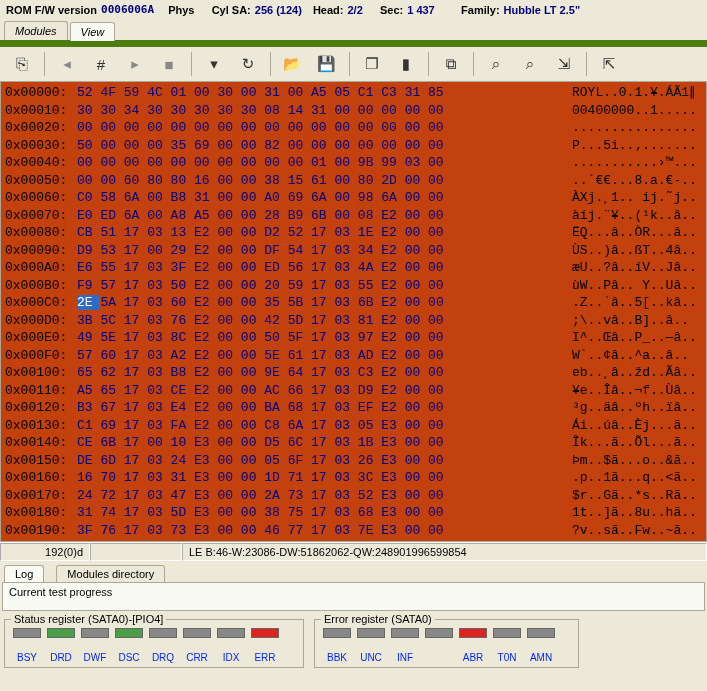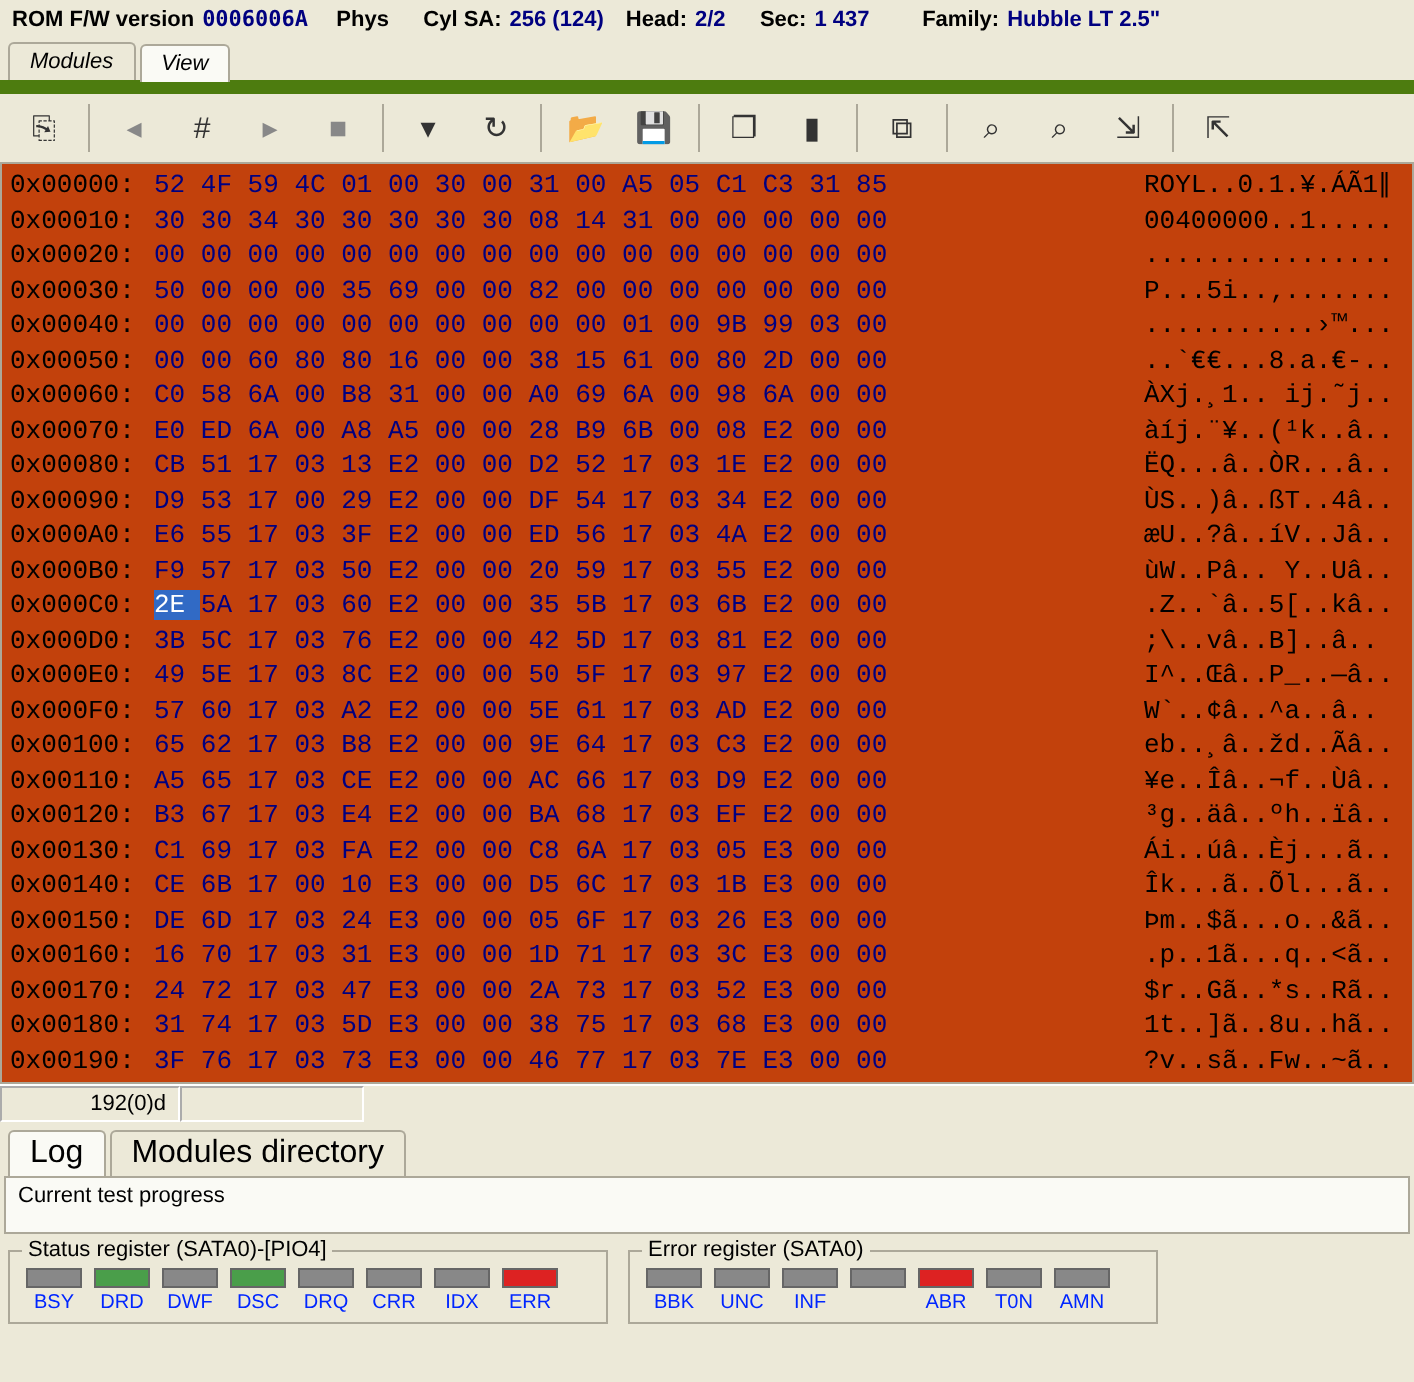--- a/index.html
+++ b/index.html
@@ -105,23 +105,23 @@
   .bottom-tabs {
     display: flex;
     margin-top: 2px;
     padding: 2px 4px 0 4px;
   }
   .btab {
     padding: 2px 10px;
     border: 1px solid #aca899;
     border-bottom: none;
     background: #ece9d8;
-    margin-right: 2px;
+    margin-right: 12px;
     border-radius: 3px 3px 0 0;
-    font-size: 16px;
+    font-size: 11px;
     cursor: pointer;
   }
   .btab.active { background: #fafaf5; }
   .progress-block {
     border: 1px solid #aca899;
     background: #fafaf5;
     padding: 3px 6px 12px 6px;
     font-size: 11px;
     margin: 0 2px;
   }
@@ -155,21 +155,21 @@
   }
   .led {
     width: 28px;
     height: 10px;
     border: 1px solid #666;
     background: #555;
   }
   .led.green { background: #4a9e4a; }
   .led.red { background: #d22; }
   .led.off { background: #888; }
-  .reg-led .lbl { color: #0026ff; margin-top: 2px; }
+  .reg-led .lbl { color: #0026ff; margin-top: 14px; }
 </style>
 </head>
 <body>
 
 <div class="info-bar">
   <b>ROM F/W version</b>
   <span class="navy mono">0006006A</span>
   &nbsp;&nbsp;
   <b>Phys</b>
   &nbsp;&nbsp;&nbsp;
@@ -215,20 +215,21 @@
   <div class="tool-btn">⇲</div>
   <div class="tool-sep"></div>
   <div class="tool-btn">⇱</div>
 </div>
 
 <div class="hex-view" id="hex-view"><div class="hex-row"><span class="hex-addr">0x00000:</span><span class="hex-bytes">52 4F 59 4C 01 00 30 00 31 00 A5 05 C1 C3 31 85</span><span class="hex-ascii">ROYL..0.1.¥.ÁÃ1∥</span></div><div class="hex-row"><span class="hex-addr">0x00010:</span><span class="hex-bytes">30 30 34 30 30 30 30 30 08 14 31 00 00 00 00 00</span><span class="hex-ascii">00400000..1.....</span></div><div class="hex-row"><span class="hex-addr">0x00020:</span><span class="hex-bytes">00 00 00 00 00 00 00 00 00 00 00 00 00 00 00 00</span><span class="hex-ascii">................</span></div><div class="hex-row"><span class="hex-addr">0x00030:</span><span class="hex-bytes">50 00 00 00 35 69 00 00 82 00 00 00 00 00 00 00</span><span class="hex-ascii">P...5i..‚.......</span></div><div class="hex-row"><span class="hex-addr">0x00040:</span><span class="hex-bytes">00 00 00 00 00 00 00 00 00 00 01 00 9B 99 03 00</span><span class="hex-ascii">...........›™...</span></div><div class="hex-row"><span class="hex-addr">0x00050:</span><span class="hex-bytes">00 00 60 80 80 16 00 00 38 15 61 00 80 2D 00 00</span><span class="hex-ascii">..`€€...8.a.€-..</span></div><div class="hex-row"><span class="hex-addr">0x00060:</span><span class="hex-bytes">C0 58 6A 00 B8 31 00 00 A0 69 6A 00 98 6A 00 00</span><span class="hex-ascii">ÀXj.¸1.. ij.˜j..</span></div><div class="hex-row"><span class="hex-addr">0x00070:</span><span class="hex-bytes">E0 ED 6A 00 A8 A5 00 00 28 B9 6B 00 08 E2 00 00</span><span class="hex-ascii">àíj.¨¥..(¹k..â..</span></div><div class="hex-row"><span class="hex-addr">0x00080:</span><span class="hex-bytes">CB 51 17 03 13 E2 00 00 D2 52 17 03 1E E2 00 00</span><span class="hex-ascii">ËQ...â..ÒR...â..</span></div><div class="hex-row"><span class="hex-addr">0x00090:</span><span class="hex-bytes">D9 53 17 00 29 E2 00 00 DF 54 17 03 34 E2 00 00</span><span class="hex-ascii">ÙS..)â..ßT..4â..</span></div><div class="hex-row"><span class="hex-addr">0x000A0:</span><span class="hex-bytes">E6 55 17 03 3F E2 00 00 ED 56 17 03 4A E2 00 00</span><span class="hex-ascii">æU..?â..íV..Jâ..</span></div><div class="hex-row"><span class="hex-addr">0x000B0:</span><span class="hex-bytes">F9 57 17 03 50 E2 00 00 20 59 17 03 55 E2 00 00</span><span class="hex-ascii">ùW..Pâ.. Y..Uâ..</span></div><div class="hex-row"><span class="hex-addr">0x000C0:</span><span class="hex-bytes"><span class="sel">2E </span><span>5A </span><span>17 </span><span>03 </span><span>60 </span><span>E2 </span><span>00 </span><span>00 </span><span>35 </span><span>5B </span><span>17 </span><span>03 </span><span>6B </span><span>E2 </span><span>00 </span><span>00</span></span><span class="hex-ascii">.Z..`â..5[..kâ..</span></div><div class="hex-row"><span class="hex-addr">0x000D0:</span><span class="hex-bytes">3B 5C 17 03 76 E2 00 00 42 5D 17 03 81 E2 00 00</span><span class="hex-ascii">;\..vâ..B]..â..</span></div><div class="hex-row"><span class="hex-addr">0x000E0:</span><span class="hex-bytes">49 5E 17 03 8C E2 00 00 50 5F 17 03 97 E2 00 00</span><span class="hex-ascii">I^..Œâ..P_..—â..</span></div><div class="hex-row"><span class="hex-addr">0x000F0:</span><span class="hex-bytes">57 60 17 03 A2 E2 00 00 5E 61 17 03 AD E2 00 00</span><span class="hex-ascii">W`..¢â..^a..­â..</span></div><div class="hex-row"><span class="hex-addr">0x00100:</span><span class="hex-bytes">65 62 17 03 B8 E2 00 00 9E 64 17 03 C3 E2 00 00</span><span class="hex-ascii">eb..¸â..žd..Ãâ..</span></div><div class="hex-row"><span class="hex-addr">0x00110:</span><span class="hex-bytes">A5 65 17 03 CE E2 00 00 AC 66 17 03 D9 E2 00 00</span><span class="hex-ascii">¥e..Îâ..¬f..Ùâ..</span></div><div class="hex-row"><span class="hex-addr">0x00120:</span><span class="hex-bytes">B3 67 17 03 E4 E2 00 00 BA 68 17 03 EF E2 00 00</span><span class="hex-ascii">³g..äâ..ºh..ïâ..</span></div><div class="hex-row"><span class="hex-addr">0x00130:</span><span class="hex-bytes">C1 69 17 03 FA E2 00 00 C8 6A 17 03 05 E3 00 00</span><span class="hex-ascii">Ái..úâ..Èj...ã..</span></div><div class="hex-row"><span class="hex-addr">0x00140:</span><span class="hex-bytes">CE 6B 17 00 10 E3 00 00 D5 6C 17 03 1B E3 00 00</span><span class="hex-ascii">Îk...ã..Õl...ã..</span></div><div class="hex-row"><span class="hex-addr">0x00150:</span><span class="hex-bytes">DE 6D 17 03 24 E3 00 00 05 6F 17 03 26 E3 00 00</span><span class="hex-ascii">Þm..$ã...o..&amp;ã..</span></div><div class="hex-row"><span class="hex-addr">0x00160:</span><span class="hex-bytes">16 70 17 03 31 E3 00 00 1D 71 17 03 3C E3 00 00</span><span class="hex-ascii">.p..1ã...q..&lt;ã..</span></div><div class="hex-row"><span class="hex-addr">0x00170:</span><span class="hex-bytes">24 72 17 03 47 E3 00 00 2A 73 17 03 52 E3 00 00</span><span class="hex-ascii">$r..Gã..*s..Rã..</span></div><div class="hex-row"><span class="hex-addr">0x00180:</span><span class="hex-bytes">31 74 17 03 5D E3 00 00 38 75 17 03 68 E3 00 00</span><span class="hex-ascii">1t..]ã..8u..hã..</span></div><div class="hex-row"><span class="hex-addr">0x00190:</span><span class="hex-bytes">3F 76 17 03 73 E3 00 00 46 77 17 03 7E E3 00 00</span><span class="hex-ascii">?v..sã..Fw..~ã..</span></div></div>
 
 <div class="status-strip">
   <div class="status-cell" style="width:90px;text-align:right">192(0)d</div>
   <div class="status-cell" style="width:92px"></div>
+  <div class="status-cell" style="flex:1">LE B:46-W:23086-DW:51862062-QW:248901996599854</div>
 </div>
 
 <div class="bottom-tabs">
   <div class="btab active">Log</div>
   <div class="btab">Modules directory</div>
 </div>
 <div class="progress-block">
   <span>Current test progress</span>
 </div>
 

